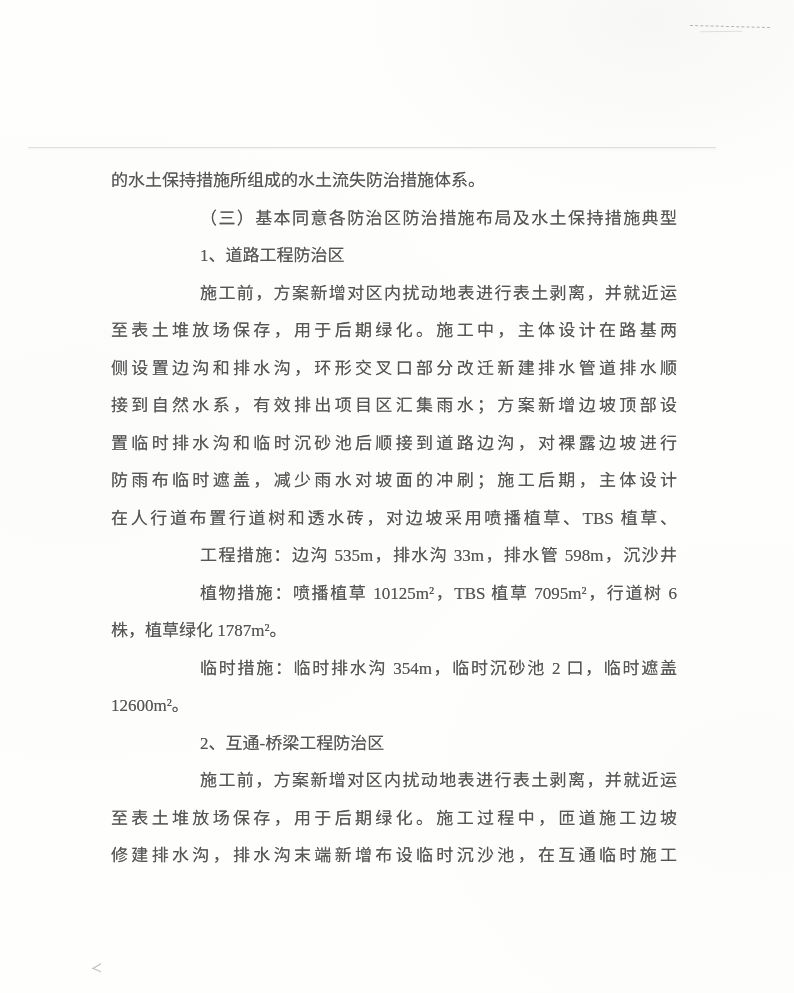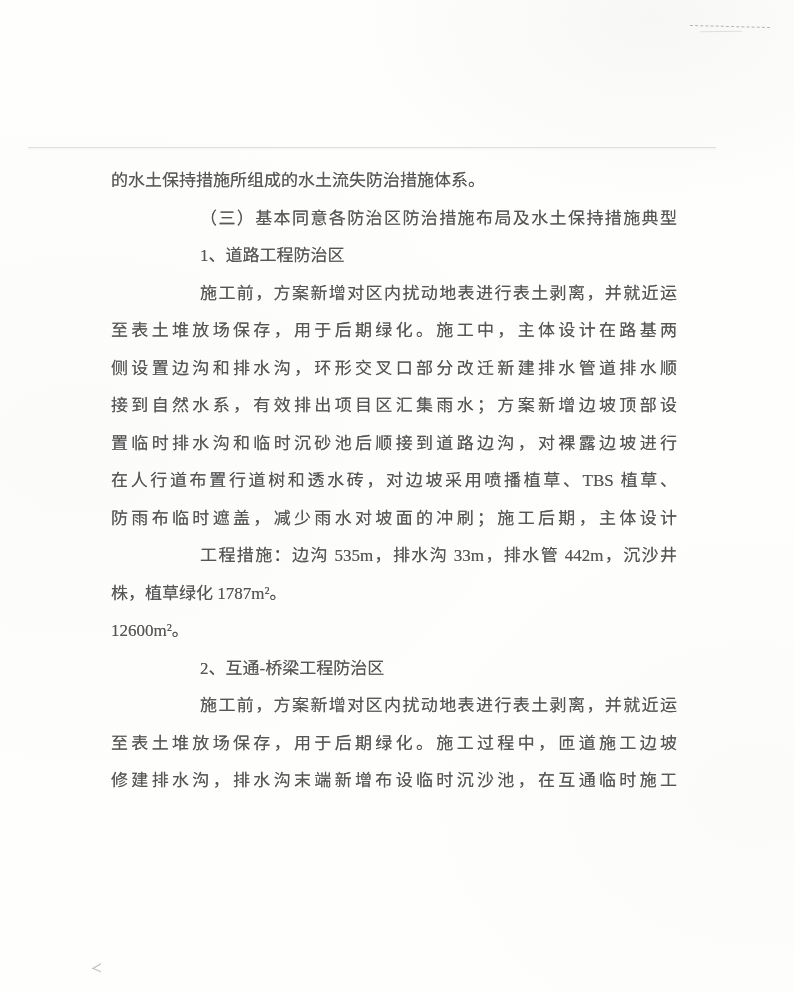--- a/index.html
+++ b/index.html
@@ -102,24 +102,26 @@
 
   <div class="text-block" id="text-block">
       <div class="line">的水土保持措施所组成的水土流失防治措施体系。</div>
       <div class="line j ind">（三）基本同意各防治区防治措施布局及水土保持措施典型</div>
       <div class="line ind">1、道路工程防治区</div>
       <div class="line j ind">施工前，方案新增对区内扰动地表进行表土剥离，并就近运</div>
       <div class="line j">至表土堆放场保存，用于后期绿化。施工中，主体设计在路基两</div>
       <div class="line j">侧设置边沟和排水沟，环形交叉口部分改迁新建排水管道排水顺</div>
       <div class="line j">接到自然水系，有效排出项目区汇集雨水；方案新增边坡顶部设</div>
       <div class="line j">置临时排水沟和临时沉砂池后顺接到道路边沟，对裸露边坡进行</div>
+      <div class="line j">防雨布临时遮盖，减少雨水对坡面的冲刷；施工后期，主体设计</div>
       <div class="line j">在人行道布置行道树和透水砖，对边坡采用喷播植草、TBS 植草、</div>
-      <div class="line j">防雨布临时遮盖，减少雨水对坡面的冲刷；施工后期，主体设计</div>
-      <div class="line j ind">工程措施：边沟 535m，排水沟 33m，排水管 442m，沉沙井</div>
+      <div class="line j ind">工程措施：边沟 535m，排水沟 33m，排水管 598m，沉沙井</div>
+      <div class="line j ind">植物措施：喷播植草 10125m²，TBS 植草 7095m²，行道树 6</div>
       <div class="line">株，植草绿化 1787m²。</div>
+      <div class="line j ind">临时措施：临时排水沟 354m，临时沉砂池 2 口，临时遮盖</div>
       <div class="line">12600m²。</div>
       <div class="line ind">2、互通-桥梁工程防治区</div>
       <div class="line j ind">施工前，方案新增对区内扰动地表进行表土剥离，并就近运</div>
       <div class="line j">至表土堆放场保存，用于后期绿化。施工过程中，匝道施工边坡</div>
       <div class="line j">修建排水沟，排水沟末端新增布设临时沉沙池，在互通临时施工</div>
     </div>
 
 </div>
 
 </body></html>

